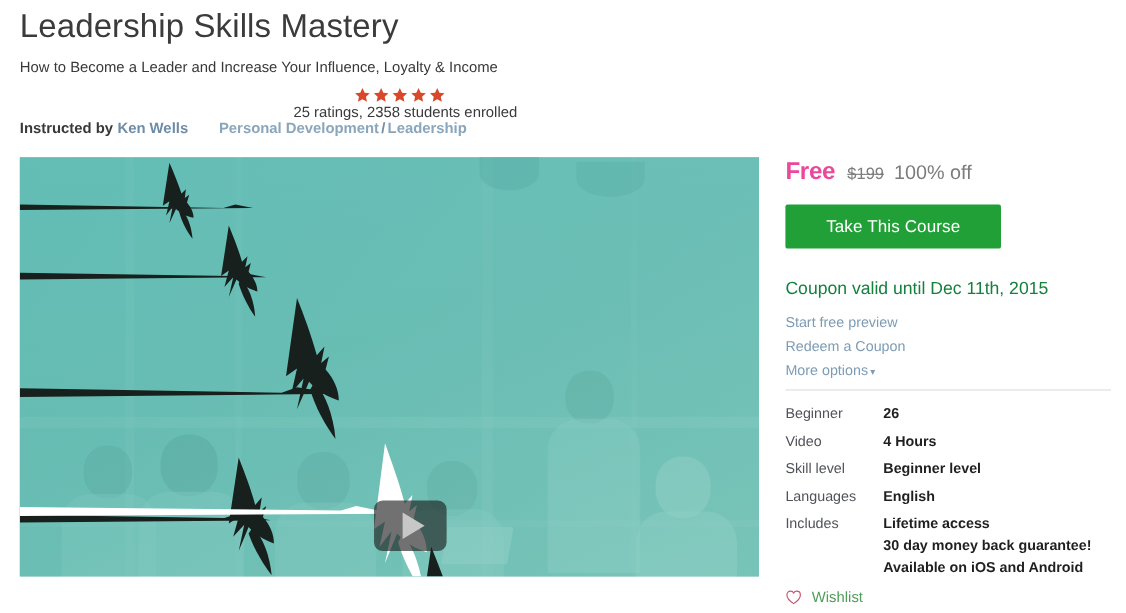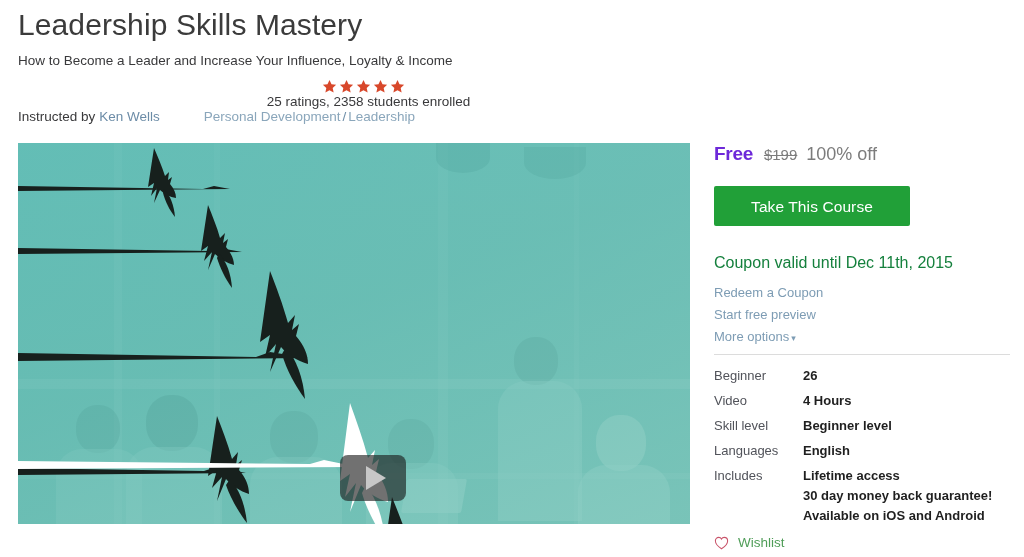--- a/index.html
+++ b/index.html
@@ -66,32 +66,33 @@
     font-size: 13.5px;
     color: #39393b;
     margin-left: 11px;
   }
   .instructor-row {
     margin-top: 10px;
     display: flex;
     align-items: center;
     font-size: 13.5px;
     height: 18px;
+    font-weight: bold;
   }
   .instructed-by {
     color: #39393b;
   }
   .instructor-link {
     color: #6c8ca7;
     text-decoration: none;
     margin-left: 4px;
     cursor: pointer;
   }
   .category-group {
-    margin-left: 44px;
+    margin-left: 28px;
     color: #98b0c3;
   }
   .category-link {
     color: #8aa6bb;
     text-decoration: none;
     cursor: pointer;
   }
   .category-sep {
     color: #6c8ca7;
     margin: 0 2px;
@@ -156,23 +157,23 @@
     left: 714px;
     top: 143px;
     width: 296px;
   }
   .price-row {
     display: flex;
     align-items: baseline;
     height: 34px;
   }
   .price-free {
-    font-size: 19px;
+    font-size: 22px;
     font-weight: bold;
-    color: #6d28d9;
+    color: #ec4899;
     letter-spacing: -0.3px;
   }
   .price-old {
     font-size: 15px;
     color: #7c7c7c;
     text-decoration: line-through;
     margin-left: 11px;
   }
   .price-off {
     font-size: 18px;
@@ -390,22 +391,22 @@
       <span class="price-free">Free</span>
       <span class="price-old">$199</span>
       <span class="price-off">100% off</span>
     </div>
 
     <button class="take-course-btn">Take This Course</button>
 
     <div class="coupon-note">Coupon valid until Dec 11th, 2015</div>
 
     <div class="side-links">
+      <a class="side-link"><span>Start free preview</span></a>
       <a class="side-link"><span>Redeem a Coupon</span></a>
-      <a class="side-link"><span>Start free preview</span></a>
       <a class="side-link"><span>More options</span><span class="caret">▾</span></a>
     </div>
 
     <div class="divider"></div>
 
     <div class="details">
       <div class="detail-row">
         <div class="detail-label">Beginner</div>
         <div class="detail-value">26</div>
       </div>

